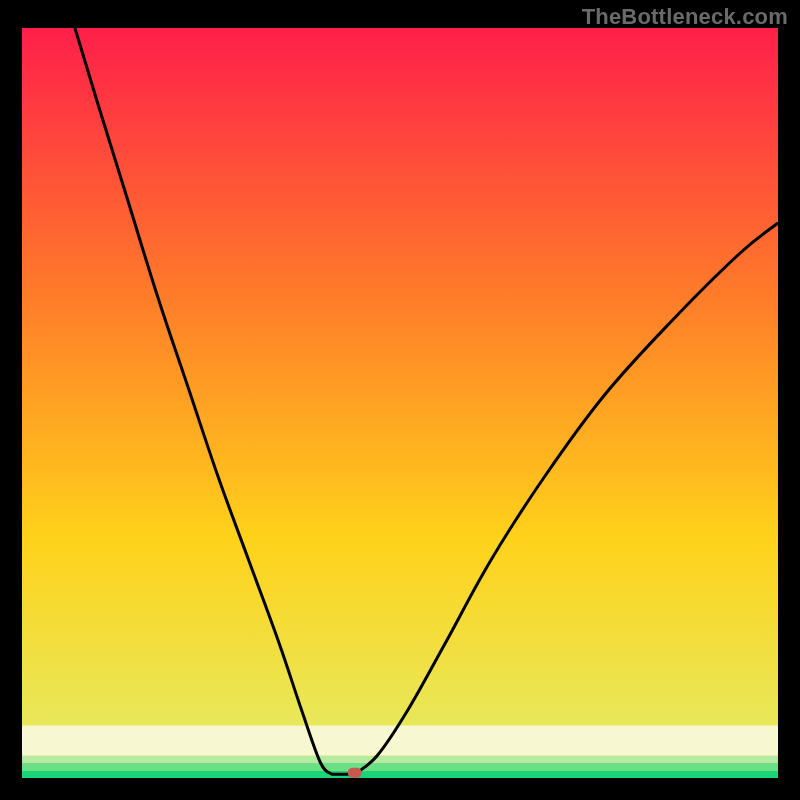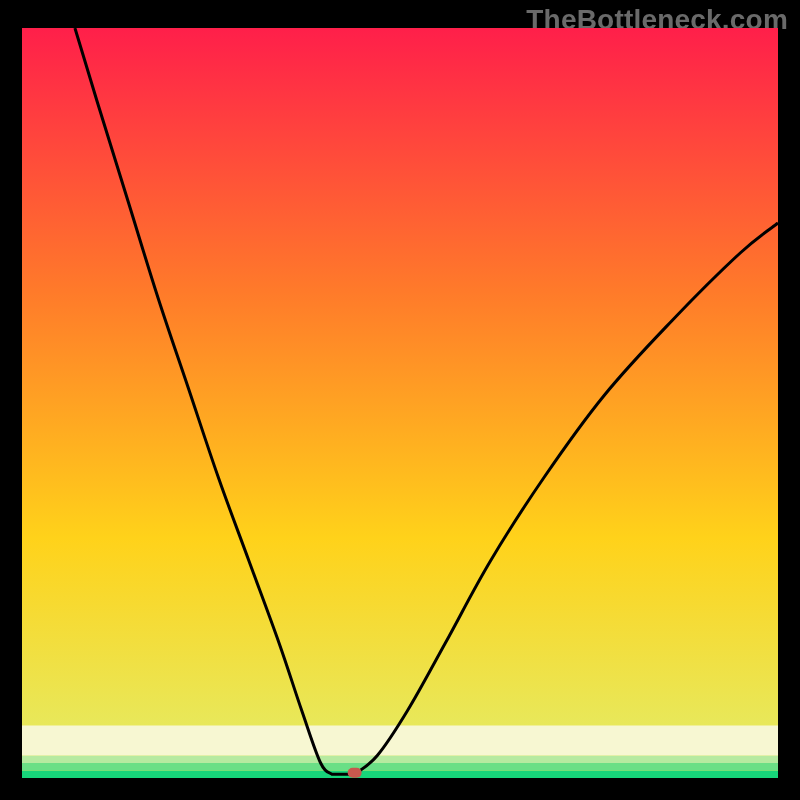--- a/index.html
+++ b/index.html
@@ -15,21 +15,21 @@
     position: relative;
     width: 800px;
     height: 800px;
     background: #000;
   }
   .watermark {
     position: absolute;
     top: 4px;
     right: 12px;
     color: #6a6a6a;
-    font-size: 28px;
+    font-size: 22px;
     font-weight: 600;
     letter-spacing: 0.2px;
     user-select: none;
   }
   .plot {
     position: absolute;
     left: 22px;
     top: 28px;
     width: 756px;
     height: 750px;

